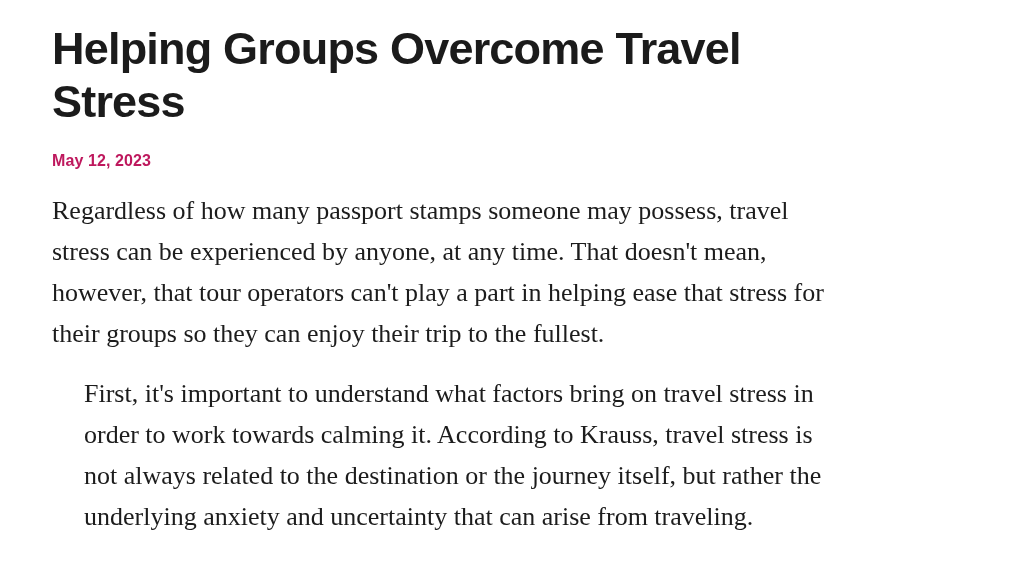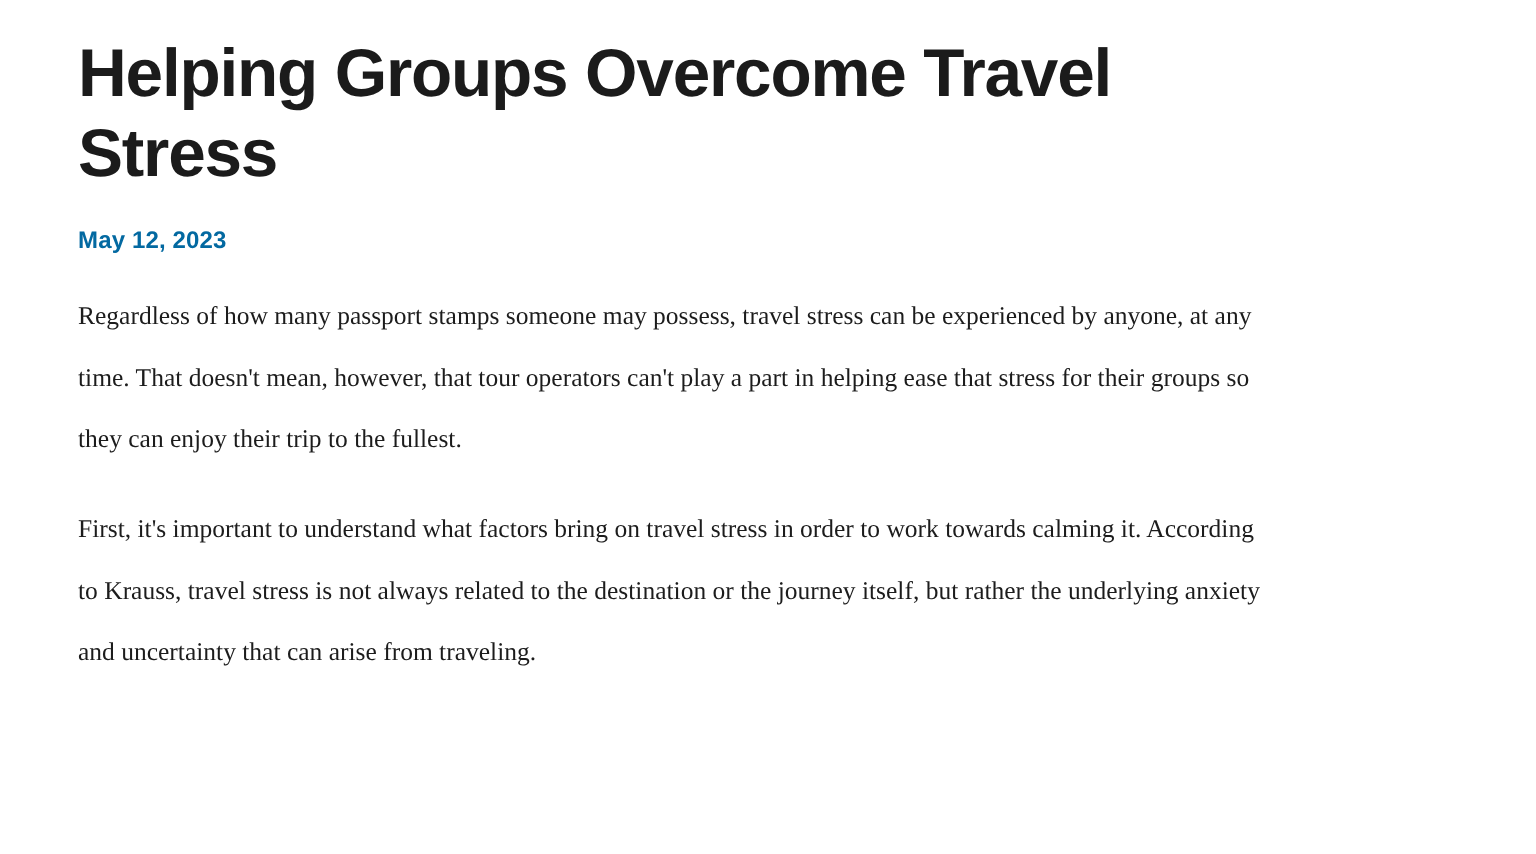--- a/index.html
+++ b/index.html
@@ -29,37 +29,38 @@
     font-weight: 700;
     letter-spacing: -0.8px;
     color: #1b1b1b;
     margin: 0 0 0 0;
     padding-top: 8px;
   }
   .article-date {
     font-family: "Liberation Sans", sans-serif;
     font-size: 16px;
     font-weight: 700;
-    color: #0369a1;
+    color: #be185d;
     margin: 24px 0 0 0;
     letter-spacing: 0.1px;
   }
   .body-copy {
     margin-top: 20px;
   }
   .paragraph {
     font-family: "Liberation Serif", serif;
-    font-size: 17px;
+    font-size: 26px;
     line-height: 41px;
     color: #1c1c1c;
     margin: 0 0 19px 0;
     max-width: 958px;
   }
   .paragraph:last-child {
     margin-bottom: 0;
+    margin-left: 32px;
   }
   .inline-link {
     color: #2b6fd6;
     text-decoration: none;
   }
 </style>
 </head>
 <body>
 
 <div class="page">

